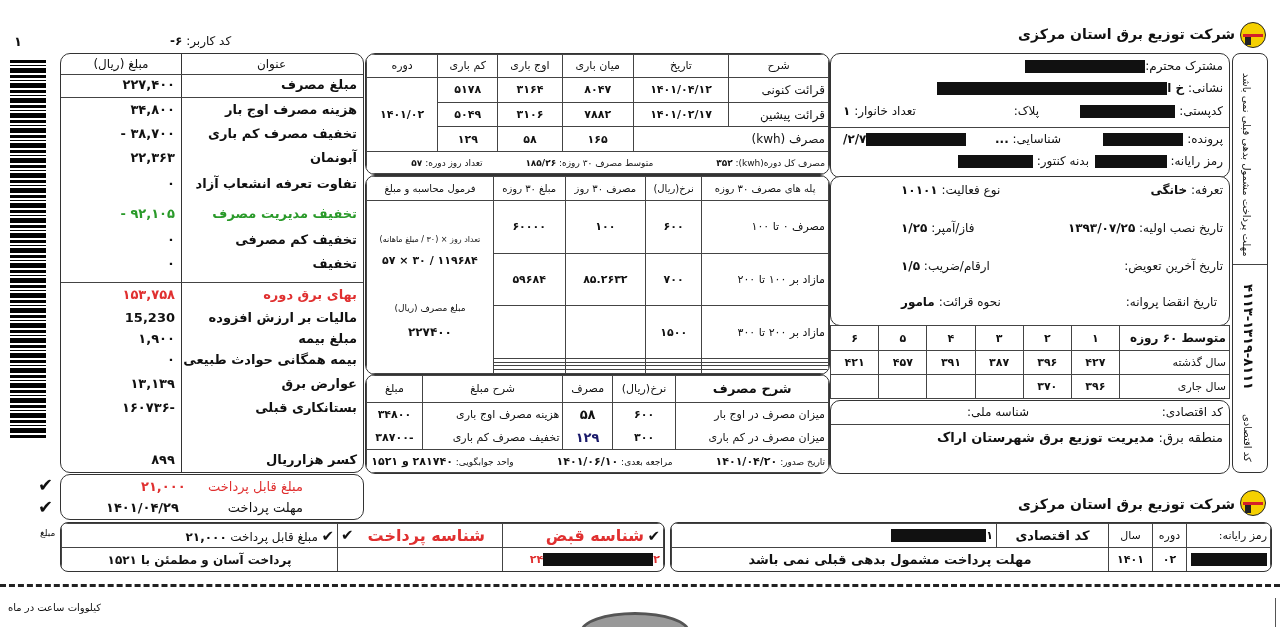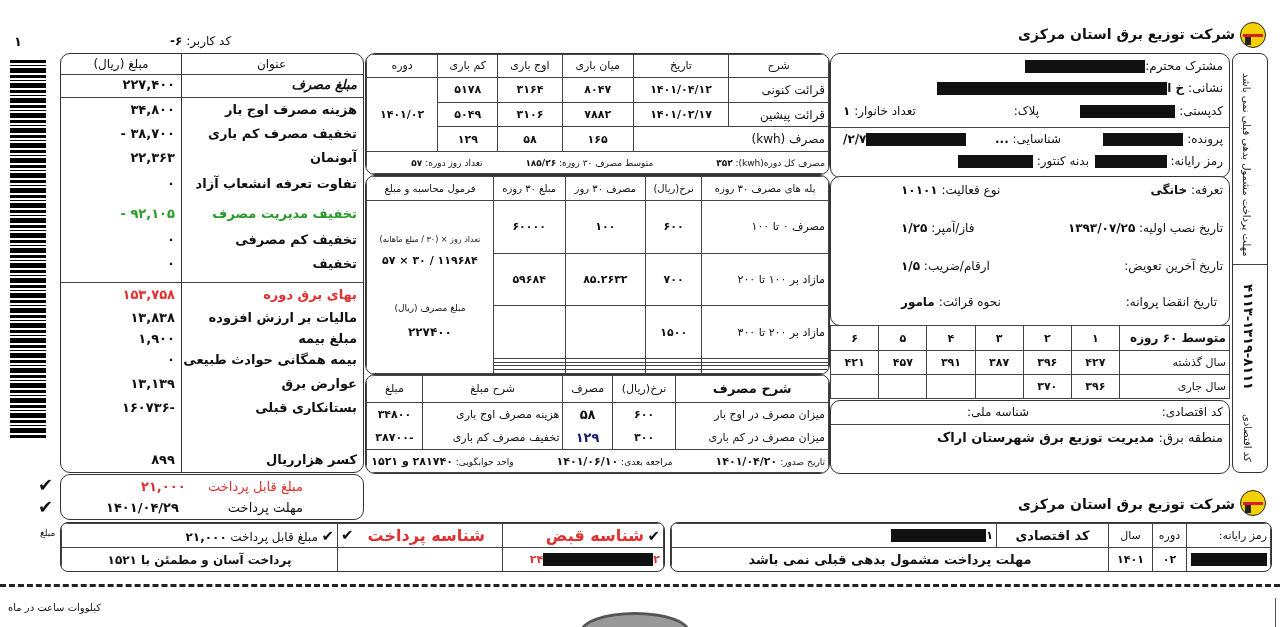--- a/index.html
+++ b/index.html
@@ -270,42 +270,42 @@
 </div>
 
 <div class="box" style="left:60px;top:53px;width:304px;height:420px;">
   <div class="abs" style="left:120px;top:0;height:100%;border-left:1.5px solid #333;"></div>
   <div class="abs" style="right:0;top:0;width:183px;height:20px;text-align:center;font-size:12px;direction:rtl;line-height:20px;">عنوان</div>
   <div class="abs" style="left:0;top:0;width:120px;height:20px;text-align:center;font-size:12px;direction:rtl;line-height:20px;">مبلغ (ریال)</div>
   <div class="abs" style="left:0;top:20px;width:100%;border-top:1px solid #444;"></div>
   <div class="abs" style="left:0;top:43px;width:100%;border-top:1px solid #444;"></div>
   <div class="abs" style="left:0;top:228px;width:100%;border-top:1px solid #444;"></div>
 
-  <div class="abs rtl b" style="right:6px;top:23px;font-size:13px;font-style:italic;">مبلغ مصرف</div>
+  <div class="abs rtl b" style="right:6px;top:23px;font-size:13px;">مبلغ مصرف</div>
   <div class="abs rtl b" style="right:188px;top:23px;font-size:13px;">۲۲۷,۴۰۰</div>
 
   <div class="abs rtl b" style="right:6px;top:48px;font-size:13px;">هزینه مصرف اوج بار</div>
   <div class="abs rtl b" style="right:188px;top:48px;font-size:13px;">۳۴,۸۰۰</div>
   <div class="abs rtl b" style="right:6px;top:72px;font-size:13px;">تخفیف مصرف کم باری</div>
   <div class="abs rtl b" style="right:188px;top:72px;font-size:13px;">۳۸,۷۰۰ -</div>
   <div class="abs rtl b" style="right:6px;top:96px;font-size:13px;">آبونمان</div>
   <div class="abs rtl b" style="right:188px;top:96px;font-size:13px;">۲۲,۳۶۳</div>
   <div class="abs rtl b" style="right:6px;top:122px;font-size:13px;">تفاوت تعرفه انشعاب آزاد</div>
   <div class="abs rtl b" style="right:188px;top:122px;font-size:13px;">۰</div>
   <div class="abs rtl b green" style="right:6px;top:152px;font-size:13px;">تخفیف مدیریت مصرف</div>
   <div class="abs rtl b green" style="right:188px;top:152px;font-size:13px;">۹۲,۱۰۵ -</div>
   <div class="abs rtl b" style="right:6px;top:178px;font-size:13px;">تخفیف کم مصرفی</div>
   <div class="abs rtl b" style="right:188px;top:178px;font-size:13px;">۰</div>
   <div class="abs rtl b" style="right:6px;top:202px;font-size:13px;">تخفیف</div>
   <div class="abs rtl b" style="right:188px;top:202px;font-size:13px;">۰</div>
 
   <div class="abs rtl b red" style="right:6px;top:233px;font-size:13px;">بهای برق دوره</div>
   <div class="abs rtl b red" style="right:188px;top:233px;font-size:13px;">۱۵۳,۷۵۸</div>
   <div class="abs rtl b" style="right:6px;top:256px;font-size:13px;">مالیات بر ارزش افزوده</div>
-  <div class="abs rtl b" style="right:188px;top:256px;font-size:13px;">۱۳,۸۳۸</div>
+  <div class="abs rtl b" style="right:188px;top:256px;font-size:13px;">15,230</div>
   <div class="abs rtl b" style="right:6px;top:277px;font-size:13px;">مبلغ بیمه</div>
   <div class="abs rtl b" style="right:188px;top:277px;font-size:13px;">۱,۹۰۰</div>
   <div class="abs rtl b" style="right:6px;top:298px;font-size:13px;">بیمه همگانی حوادث طبیعی</div>
   <div class="abs rtl b" style="right:188px;top:298px;font-size:13px;">۰</div>
   <div class="abs rtl b" style="right:6px;top:322px;font-size:13px;">عوارض برق</div>
   <div class="abs rtl b" style="right:188px;top:322px;font-size:13px;">۱۳,۱۳۹</div>
   <div class="abs rtl b" style="right:6px;top:346px;font-size:13px;">بستانکاری قبلی</div>
   <div class="abs rtl b" style="right:188px;top:346px;font-size:13px;">-۱۶۰۷۳۶</div>
   <div class="abs rtl b" style="right:6px;top:398px;font-size:13px;">کسر هزارریال</div>
   <div class="abs rtl b" style="right:188px;top:398px;font-size:13px;">۸۹۹</div>

